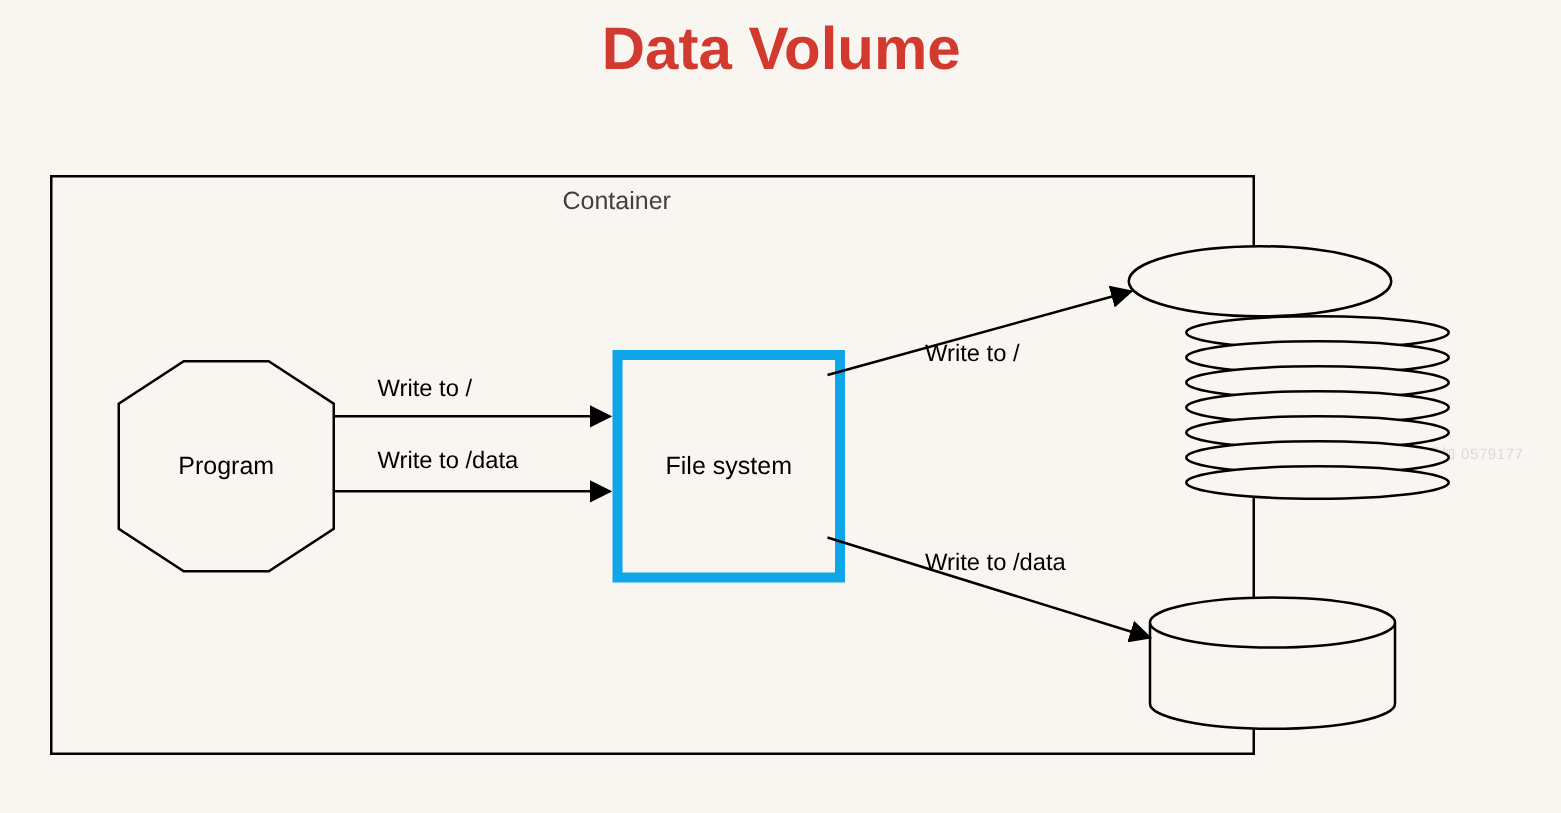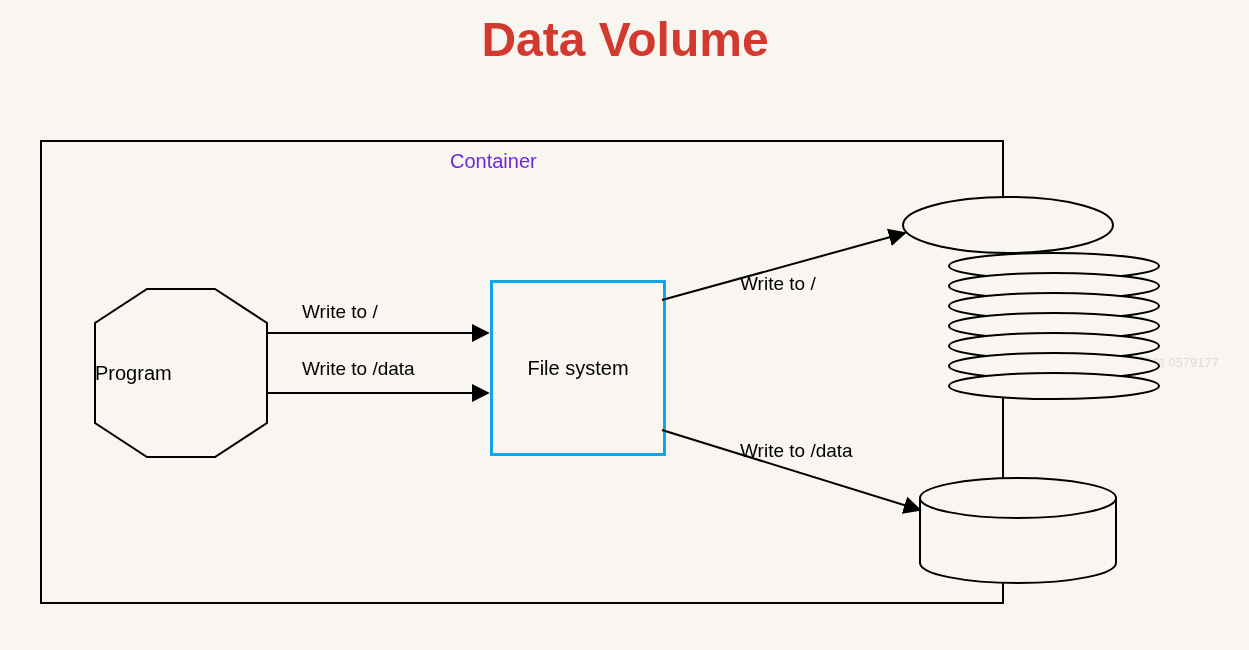--- a/index.html
+++ b/index.html
@@ -32,39 +32,39 @@
   width:960px;
   height:460px;
   border:2px solid #000;
   background:transparent;
 }
 .container-label{
   position:absolute;
   left:450px;
   top:150px;
   font-size:20px;
-  color:#6d28d9;
+  color:#404040;
 }
 .filesystem-box{
   position:absolute;
   left:490px;
   top:280px;
   width:170px;
   height:170px;
-  border:3px solid #0ea5e9;
+  border:8px solid #0ea5e9;
   background:transparent;
   display:flex;align-items:center;justify-content:center;
 }
 .filesystem-label{font-size:20px;color:#000;}
 .program-oct{
   position:absolute;
   left:95px;
   top:287px;
   width:172px;height:172px;
-  display:flex;align-items:center;
+  display:flex;align-items:center;justify-content:center;
 }
 .program-label{font-size:20px;color:#000;}
 .edge-label{
   position:absolute;
   font-size:19px;
   color:#000000;
 }
 .layer-label{
   position:absolute;
   left:980px;

